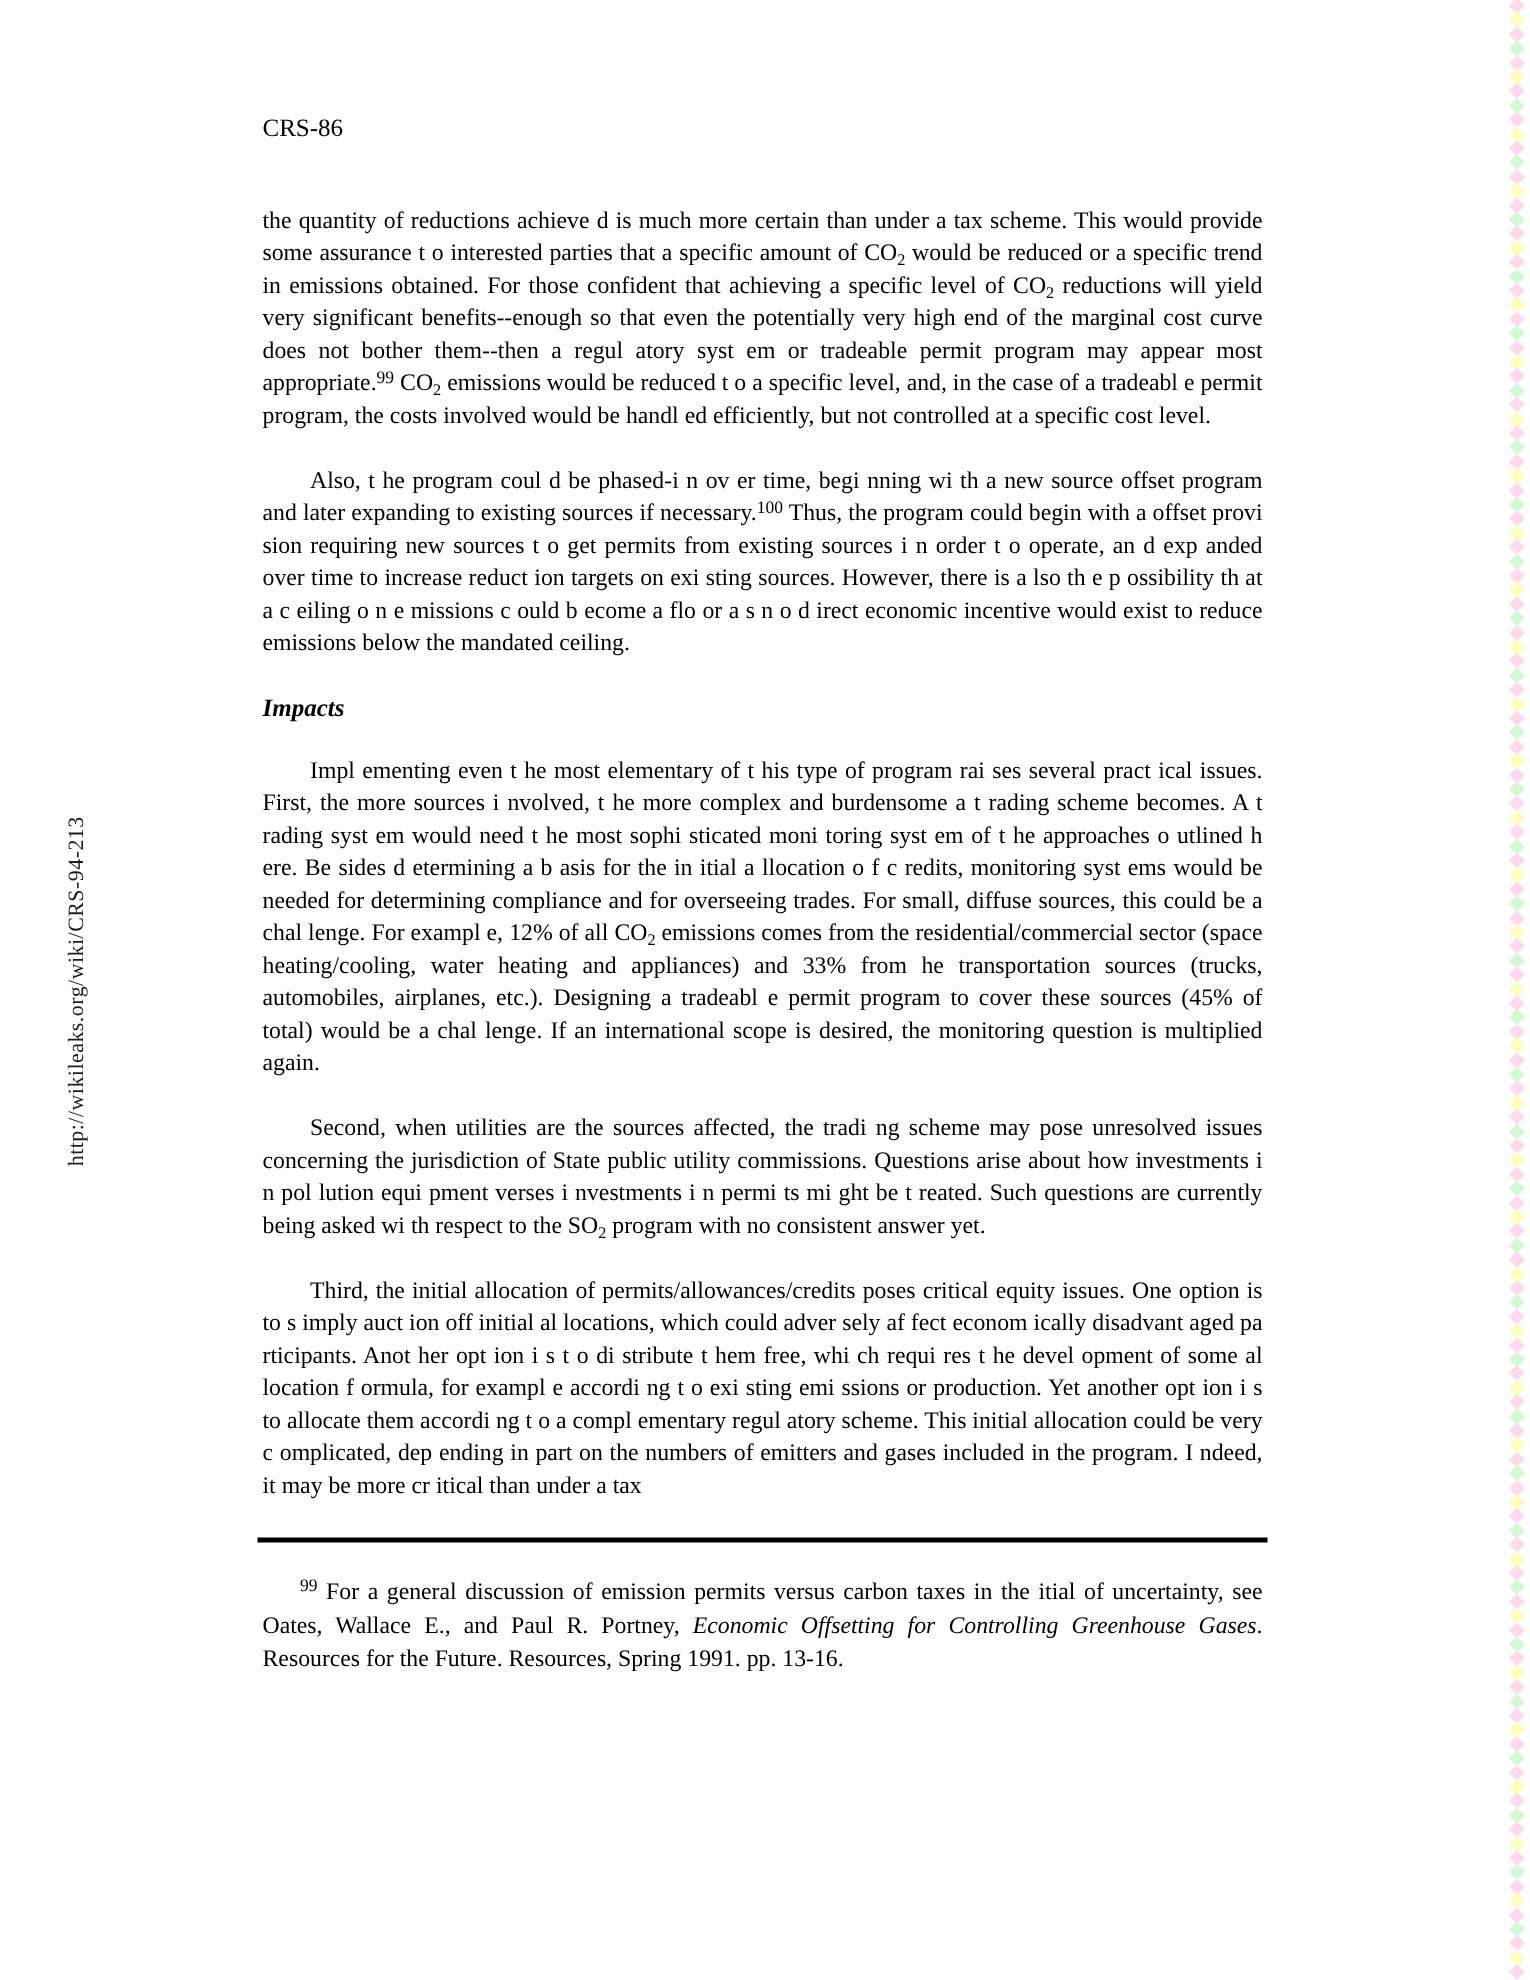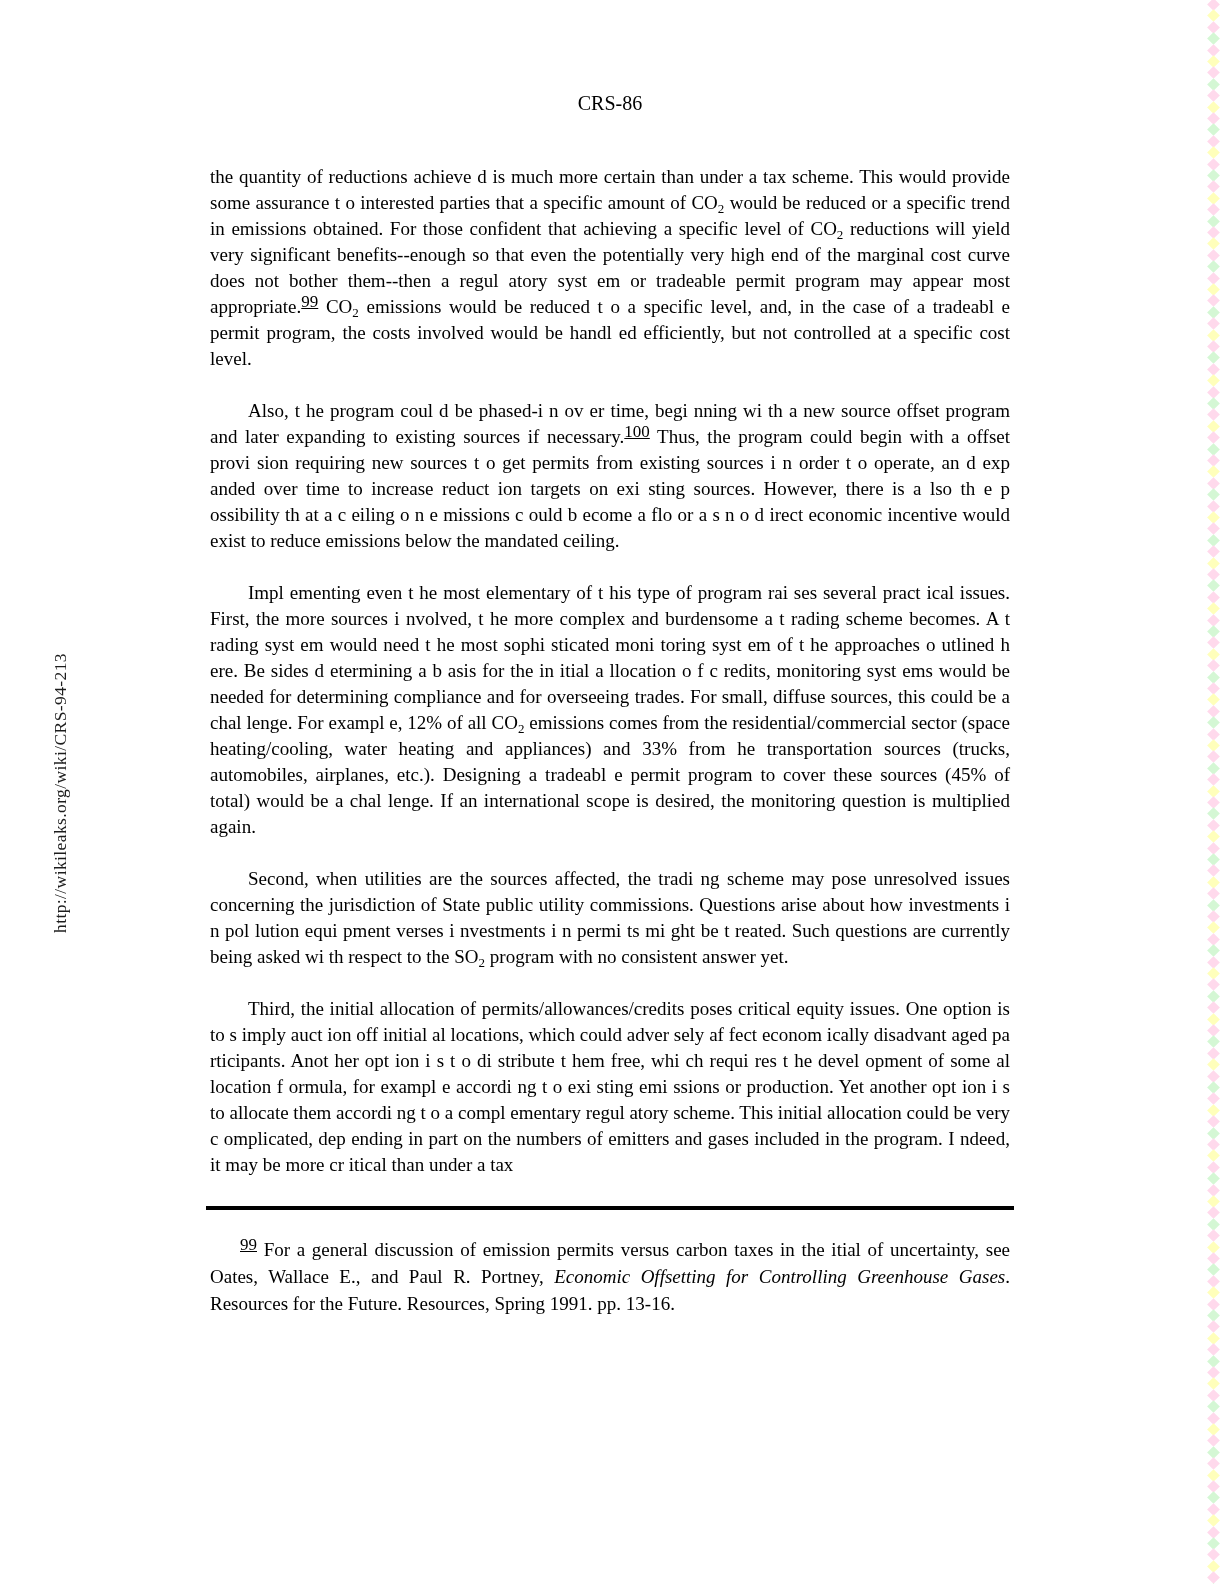--- a/index.html
+++ b/index.html
@@ -39,40 +39,38 @@
   }
   .content {
     position: relative;
     margin-left: 210px;
     width: 800px;
     padding-top: 90px;
     font-size: 19px;
     line-height: 26px;
   }
   .page-header {
-    text-align: center;
     font-size: 20px;
     margin: 0 0 48px 0;
   }
   .para {
     margin: 0 0 26px 0;
     text-align: justify;
   }
   .para.indent { text-indent: 38px; }
   .section-heading {
     font-weight: bold;
     font-style: italic;
     font-size: 20px;
     margin: 2px 0 24px 0;
   }
   sup.fnref {
-    font-size: 17px;
+    font-size: 14px;
     line-height: 0;
     vertical-align: 6px;
-    text-decoration: underline;
   }
   sub.chem {
     font-size: 13px;
     line-height: 0;
     vertical-align: -4px;
   }
   .footnote-sep {
     height: 4px;
     background: #000000;
     width: 808px;
@@ -231,20 +229,21 @@
       <div class="d" style="top: 1561.8px; background: rgb(255, 255, 187);"></div>
       <div class="d" style="top: 1573.2px; background: rgb(255, 217, 236);"></div>
       <div class="d" style="top: 1584.6px; background: rgb(212, 247, 212);"></div>
     </div>
   <div class="watermark">http://wikileaks.org/wiki/CRS-94-213</div>
   <div class="content">
     <div class="page-header">CRS-86</div>
     <div id="body-blocks">
         <p class="para"><span>the quantity of reductions achieve d is much more certain than  under a tax scheme. This would provide some assurance t o interested parties that a specific amount of CO</span><sub class="chem">2</sub><span> would be reduced or a specific trend in emissions obtained. For those confident that achieving a specific level of CO</span><sub class="chem">2</sub><span> reductions will yield very significant benefits--enough so that even the potentially very high  end of the marginal cost curve does not  bother them--then a regul atory syst em or  tradeable permit program may appear most   appropriate.</span><sup class="fnref">99</sup><span>  CO</span><sub class="chem">2</sub><span> emissions would be reduced t o a specific level, and, in the case of a tradeabl e permit program, the costs involved would be handl ed efficiently, but not controlled at  a specific cost level.</span></p>
         <p class="para indent"><span>Also, t he program coul d be phased-i n ov er  time, begi nning wi th a new source offset program and later expanding to existing sources if necessary.</span><sup class="fnref">100</sup><span>  Thus, the program could begin with a offset  provi sion requiring new sources t o get  permits from existing sources i n order t o operate, an d exp anded over time to  increase reduct ion targets on exi sting sources.   However, there is a  lso th e p ossibility th at a  c eiling o n e missions c ould b ecome a  flo or a s n o d irect economic incentive would exist to reduce  emissions below the mandated ceiling.</span></p>
+        <div class="section-heading">Impacts</div>
         <p class="para indent"><span>Impl ementing even t he most  elementary of t his type of program rai ses several  pract ical issues.  First, the more sources i nvolved, t he more complex and burdensome a t rading scheme becomes.  A t  rading syst em  would need t  he most  sophi sticated moni toring syst em of t  he approaches o utlined h ere.  Be sides d etermining a  b asis  for  the in itial a llocation  o f  c redits, monitoring syst ems would be needed for  determining compliance and for overseeing trades.  For small, diffuse sources, this could be a chal lenge.  For exampl e, 12% of all CO</span><sub class="chem">2</sub><span> emissions comes from the residential/commercial sector (space heating/cooling, water heating and appliances) and 33% from he transportation sources (trucks, automobiles, airplanes, etc.).  Designing a tradeabl e permit program to cover these sources (45% of total) would be a chal lenge.  If  an international scope is desired, the monitoring question is multiplied again.</span></p>
         <p class="para indent"><span>Second, when  utilities are the sources affected, the tradi ng scheme may pose unresolved issues concerning the jurisdiction of State public utility commissions.  Questions arise about how investments i n pol lution equi pment verses i  nvestments i n permi ts mi ght be t  reated.  Such questions are currently being asked wi th respect  to the SO</span><sub class="chem">2</sub><span> program with no consistent answer yet.</span></p>
         <p class="para indent"><span>Third, the initial allocation of permits/allowances/credits poses critical equity issues.  One option is to s imply  auct ion off  initial al locations, which could adver sely af fect  econom ically disadvant aged pa rticipants.  Anot  her opt ion i s t  o di stribute t hem free, whi  ch requi res t he devel opment of some al   location f ormula, for exampl  e accordi ng t  o exi sting emi ssions or production.  Yet  another opt ion i s to  allocate them accordi ng t o a  compl ementary regul atory scheme.  This initial allocation could be very c omplicated, dep ending in part on the numbers of emitters and gases included in the program.  I   ndeed, it may be more cr   itical than under a tax</span></p>
       </div>
     <div class="footnote-sep"></div>
     <div id="footnotes">
         <p class="footnote"><sup class="fnref">99</sup><span>  For a general discussion of emission permits versus carbon taxes in the itial of uncertainty, see Oates, Wallace E., and Paul R. Portney, </span><i>Economic Offsetting for Controlling Greenhouse Gases</i><span>.  Resources for the Future.  Resources, Spring 1991.  pp. 13-16.</span></p>
       </div>
   </div>
 </div>

